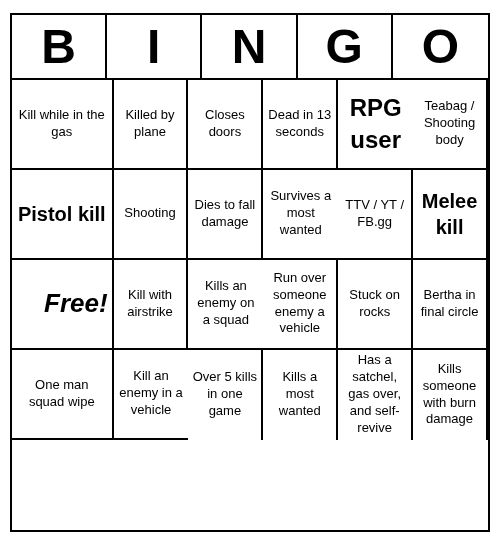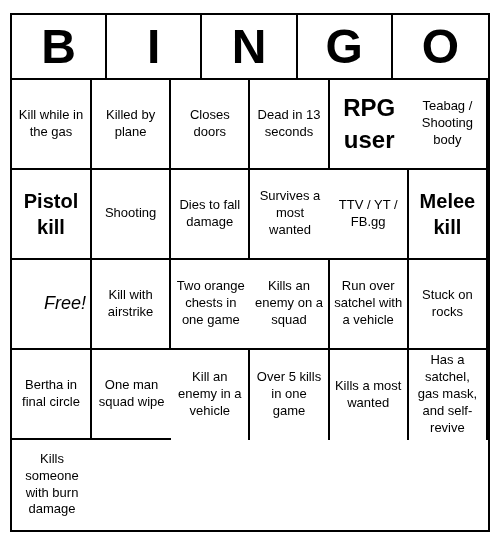--- a/index.html
+++ b/index.html
@@ -57,22 +57,22 @@
     .cell-large {
       font-size: 24px;
       font-weight: bold;
       text-align: center;
     }
     .cell-medium {
       font-size: 20px;
       font-weight: bold;
     }
     .cell-free {
-      font-size: 18px;
-      font-weight: normal;
+      font-size: 26px;
+      font-weight: bold;
       font-style: italic;
       padding-left: 32px;
     }
   </style>
 </head>
 <body>
 
 <div class="bingo-card">
   <div class="bingo-header">
     <div class="bingo-letter">B</div>
@@ -118,46 +118,43 @@
       <div class="bingo-cell cell-medium">
         <span>Melee kill</span>
       </div>
       <div class="bingo-cell cell-free">
         <span>Free!</span>
       </div>
       <div class="bingo-cell">
         <span>Kill with airstrike</span>
       </div>
       <div class="bingo-cell">
-        <span>Two orange chests in one game</span>
-      </div>
-      <div class="bingo-cell">
         <span>Kills an enemy on a squad</span>
       </div>
       <div class="bingo-cell">
-        <span>Run over satchel with a vehicle</span>
+        <span>Run over someone enemy a vehicle</span>
       </div>
       <div class="bingo-cell">
         <span>Stuck on rocks</span>
       </div>
       <div class="bingo-cell">
         <span>Bertha in final circle</span>
       </div>
       <div class="bingo-cell">
         <span>One man squad wipe</span>
       </div>
       <div class="bingo-cell">
         <span>Kill an enemy in a vehicle</span>
       </div>
       <div class="bingo-cell">
         <span>Over 5 kills in one game</span>
       </div>
       <div class="bingo-cell">
         <span>Kills a most wanted</span>
       </div>
       <div class="bingo-cell">
-        <span>Has a satchel, gas mask, and self-revive</span>
+        <span>Has a satchel, gas over, and self-revive</span>
       </div>
       <div class="bingo-cell">
         <span>Kills someone with burn damage</span>
       </div>
     </div>
 </div>
 
 </body></html>

